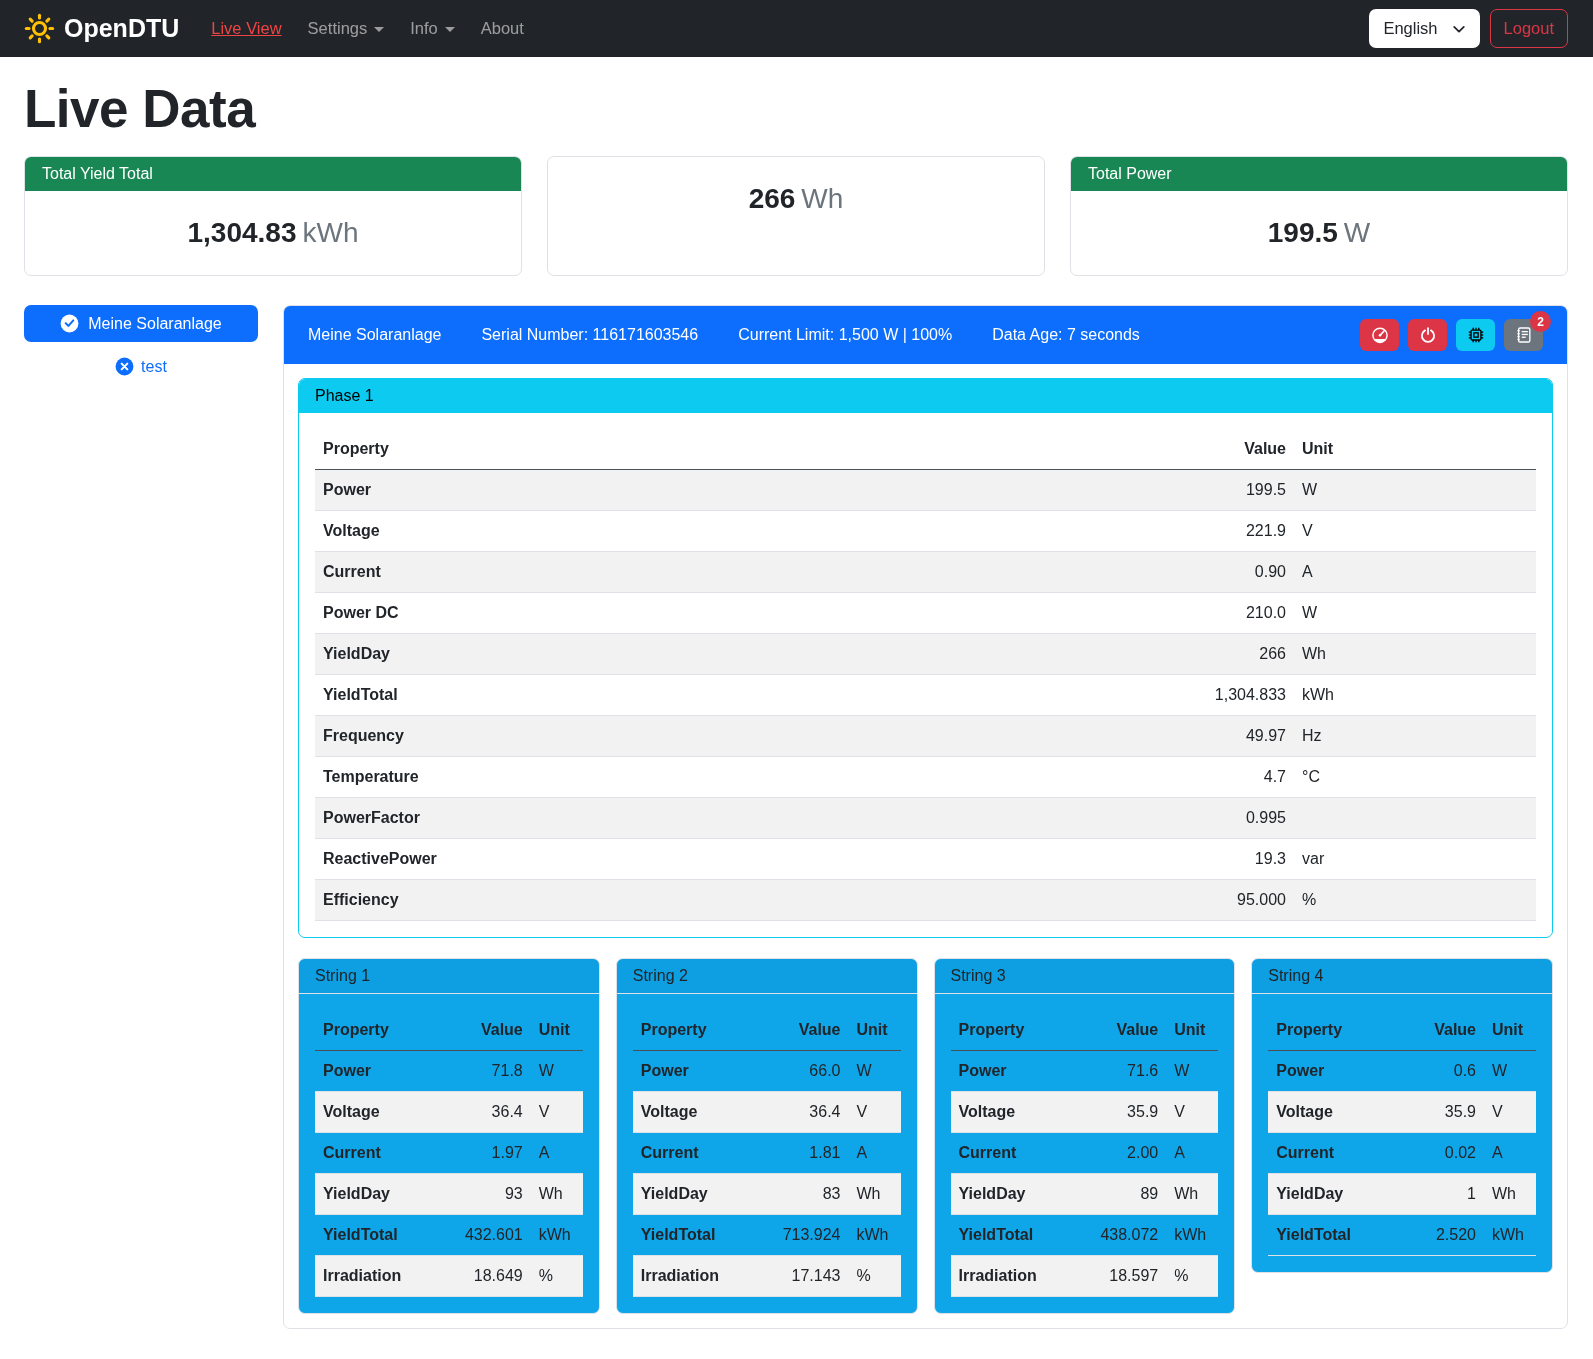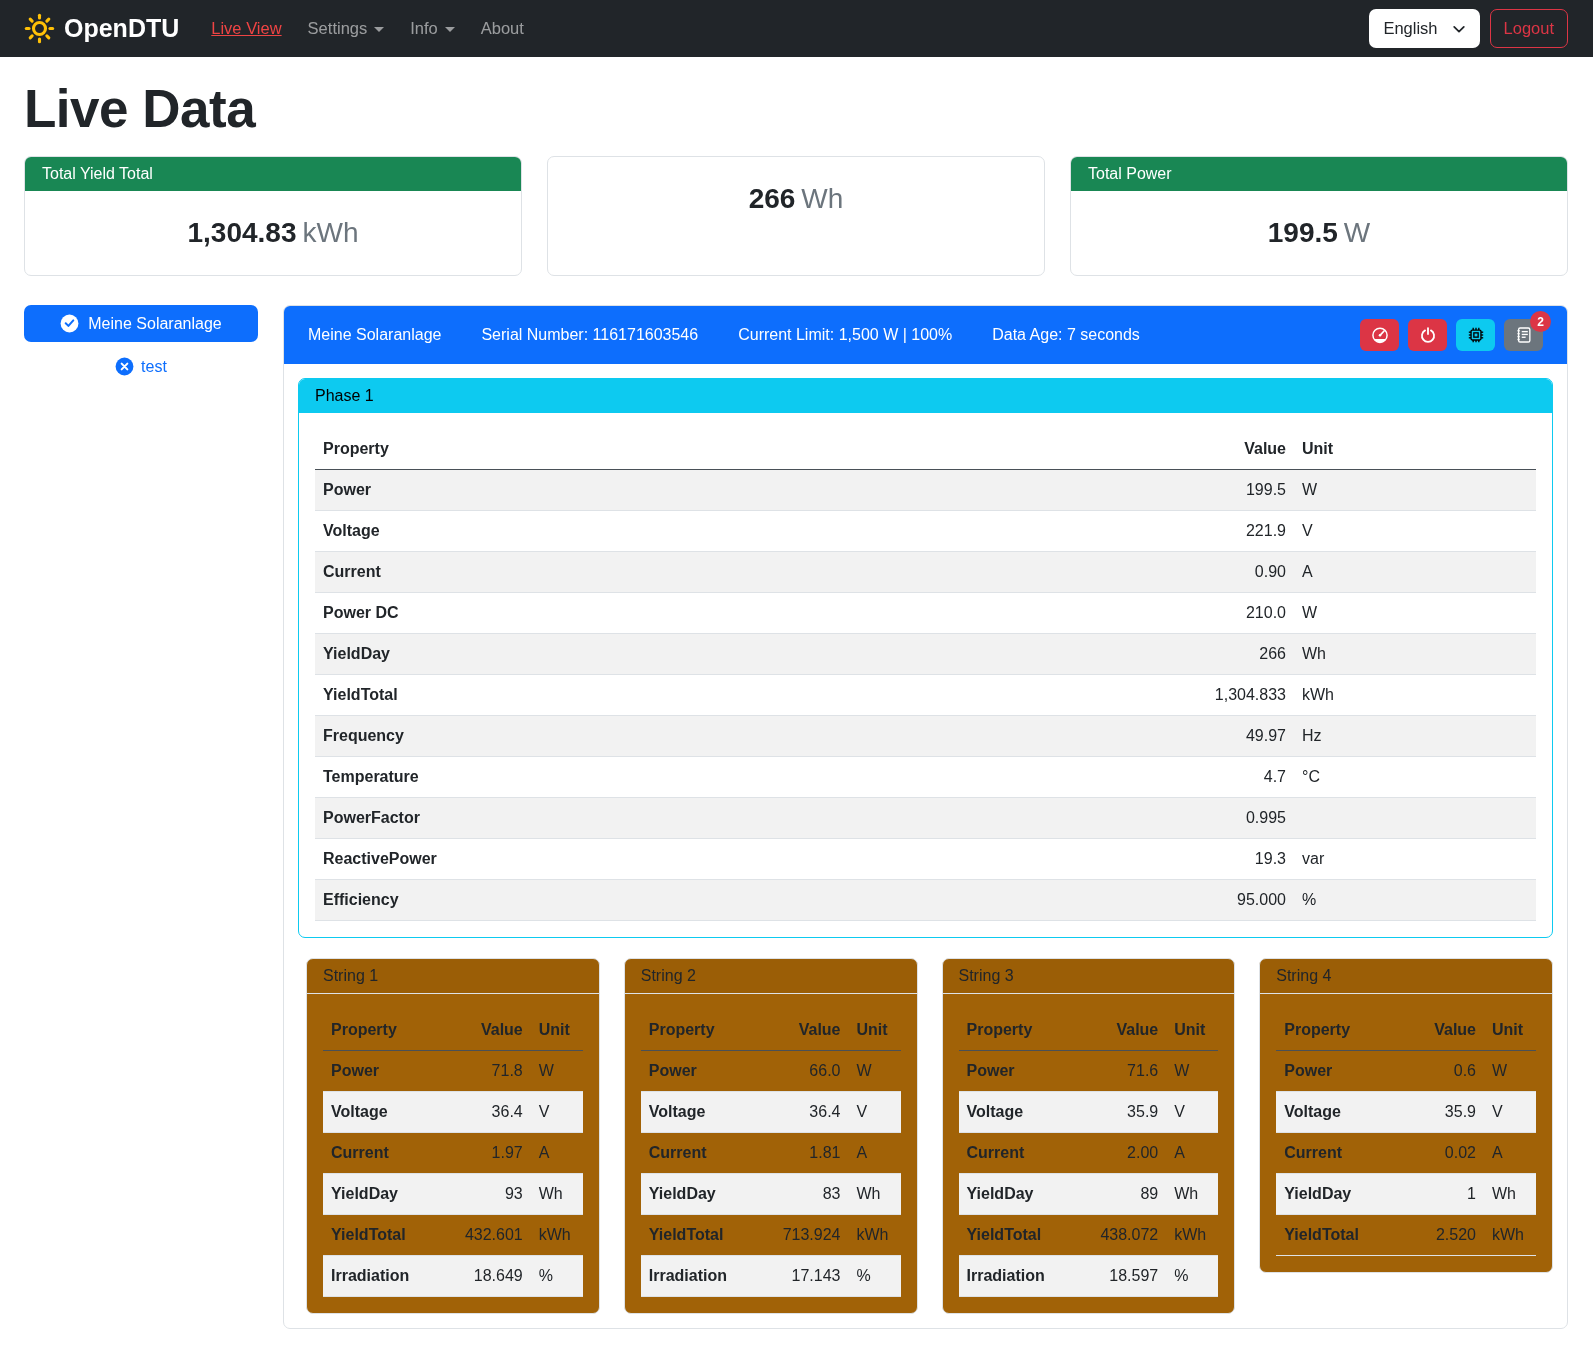--- a/index.html
+++ b/index.html
@@ -93,21 +93,21 @@
   .data-table .val { text-align: right; }
   .phase-table .val { width: 150px; }
   .phase-table .unit { width: 242px; }
   .phase-table tbody tr:nth-child(odd) { background: #f2f2f2; }
   .string-table .val { width: 88px; }
   .string-table .unit { width: 52px; }
   .string-table tbody tr:nth-child(even) { background: #f2f2f2; }
 
   
   .strings-row { display: flex; gap: 16px; margin-top: 20px; align-items: flex-start; }
-  .string-card { flex: 1; border: 1px solid #dee2e6; border-radius: 7px; background: #a16207; overflow: hidden; margin-left: 8px; }
+  .string-card { flex: 1; border: 1px solid #dee2e6; border-radius: 7px; background: #0ea5e9; overflow: hidden; }
   .string-header { background: rgba(0,0,0,.03); border-bottom: 1px solid #dee2e6; padding: 8px 16px; font-size: 16px; }
   .string-body { padding: 16px 16px 0; }
 
   svg { display: block; }
 </style>
 </head>
 <body>
 
 <nav class="navbar">
   <div class="brand">

